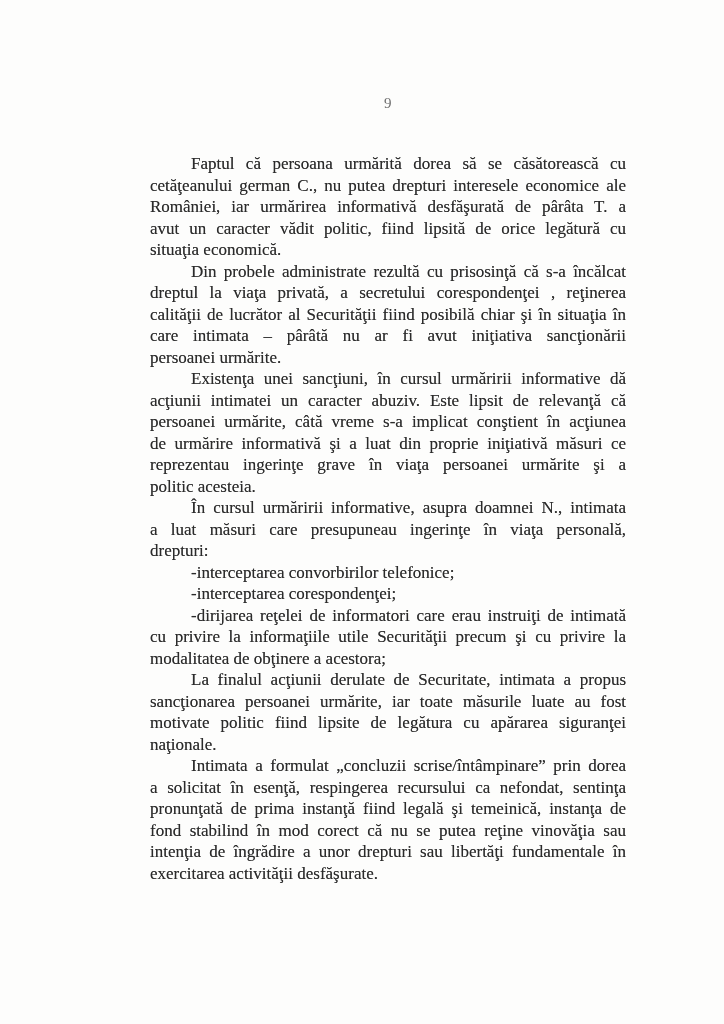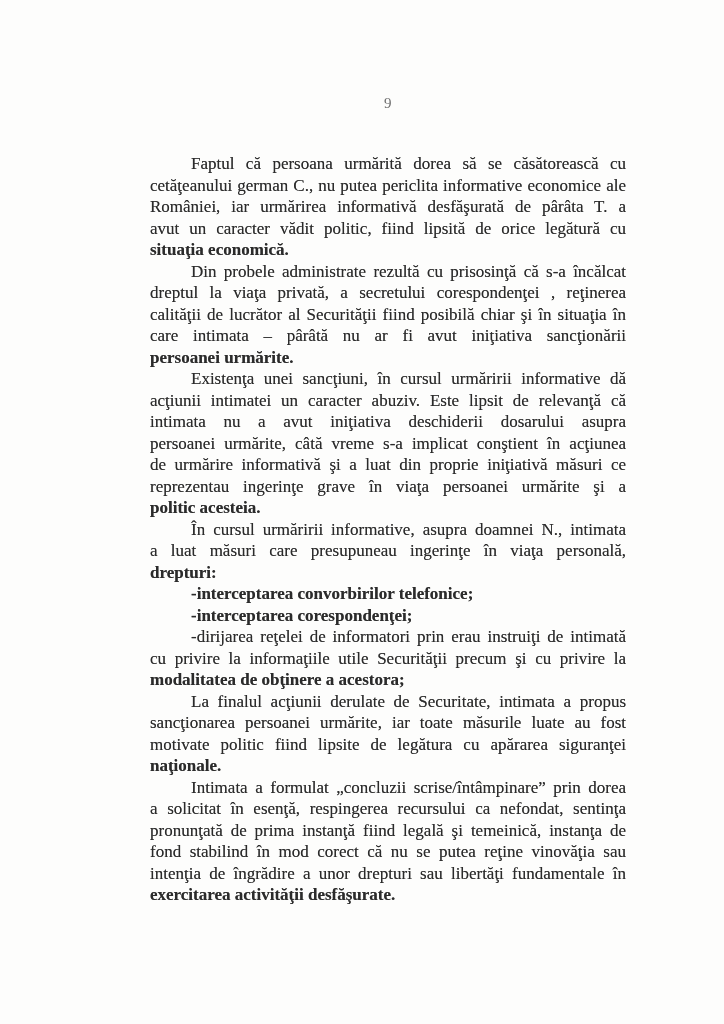--- a/index.html
+++ b/index.html
@@ -51,68 +51,66 @@
     content: "";
     display: inline-block;
     width: 100%;
     height: 0;
   }
   .line.first {
     text-indent: 41px;
   }
   .line.last {
     text-align-last: left;
-    font-weight: bold;
   }
   .line.last::after {
     content: none;
   }
 </style>
 </head>
 <body>
 
 <div class="page">
   <div class="page-number">9</div>
   <div class="text-body">
       <div class="para">
         <div class="line first">Faptul că persoana urmărită dorea să se căsătorească cu</div>
-        <div class="line">cetăţeanului german C., nu putea periclita informative economice ale</div>
+        <div class="line">cetăţeanului german C., nu putea drepturi interesele economice ale</div>
         <div class="line">României, iar urmărirea informativă desfăşurată de pârâta T. a</div>
         <div class="line">avut un caracter vădit politic, fiind lipsită de orice legătură cu</div>
         <div class="line last">situaţia economică.</div>
       </div>
       <div class="para">
         <div class="line first">Din probele administrate rezultă cu prisosinţă că s-a încălcat</div>
         <div class="line">dreptul la viaţa privată, a secretului corespondenţei , reţinerea</div>
         <div class="line">calităţii de lucrător al Securităţii fiind posibilă chiar şi în situaţia în</div>
         <div class="line">care intimata – pârâtă nu ar fi avut iniţiativa sancţionării</div>
         <div class="line last">persoanei urmărite.</div>
       </div>
       <div class="para">
         <div class="line first">Existenţa unei sancţiuni, în cursul urmăririi informative dă</div>
         <div class="line">acţiunii intimatei un caracter abuziv. Este lipsit de relevanţă că</div>
-        <div class="line">intimata nu a avut iniţiativa deschiderii dosarului asupra</div>
         <div class="line">persoanei urmărite, câtă vreme s-a implicat conştient în acţiunea</div>
         <div class="line">de urmărire informativă şi a luat din proprie iniţiativă măsuri ce</div>
         <div class="line">reprezentau ingerinţe grave în viaţa persoanei urmărite şi a</div>
         <div class="line last">politic acesteia.</div>
       </div>
       <div class="para">
         <div class="line first">În cursul urmăririi informative, asupra doamnei N., intimata</div>
         <div class="line">a luat măsuri care presupuneau ingerinţe în viaţa personală,</div>
         <div class="line last">drepturi:</div>
       </div>
       <div class="para">
         <div class="line first last">-interceptarea convorbirilor telefonice;</div>
       </div>
       <div class="para">
         <div class="line first last">-interceptarea corespondenţei;</div>
       </div>
       <div class="para">
-        <div class="line first">-dirijarea reţelei de informatori prin erau instruiţi de intimată</div>
+        <div class="line first">-dirijarea reţelei de informatori care erau instruiţi de intimată</div>
         <div class="line">cu privire la informaţiile utile Securităţii precum şi cu privire la</div>
         <div class="line last">modalitatea de obţinere a acestora;</div>
       </div>
       <div class="para">
         <div class="line first">La finalul acţiunii derulate de Securitate, intimata a propus</div>
         <div class="line">sancţionarea persoanei urmărite, iar toate măsurile luate au fost</div>
         <div class="line">motivate politic fiind lipsite de legătura cu apărarea siguranţei</div>
         <div class="line last">naţionale.</div>
       </div>
       <div class="para">

